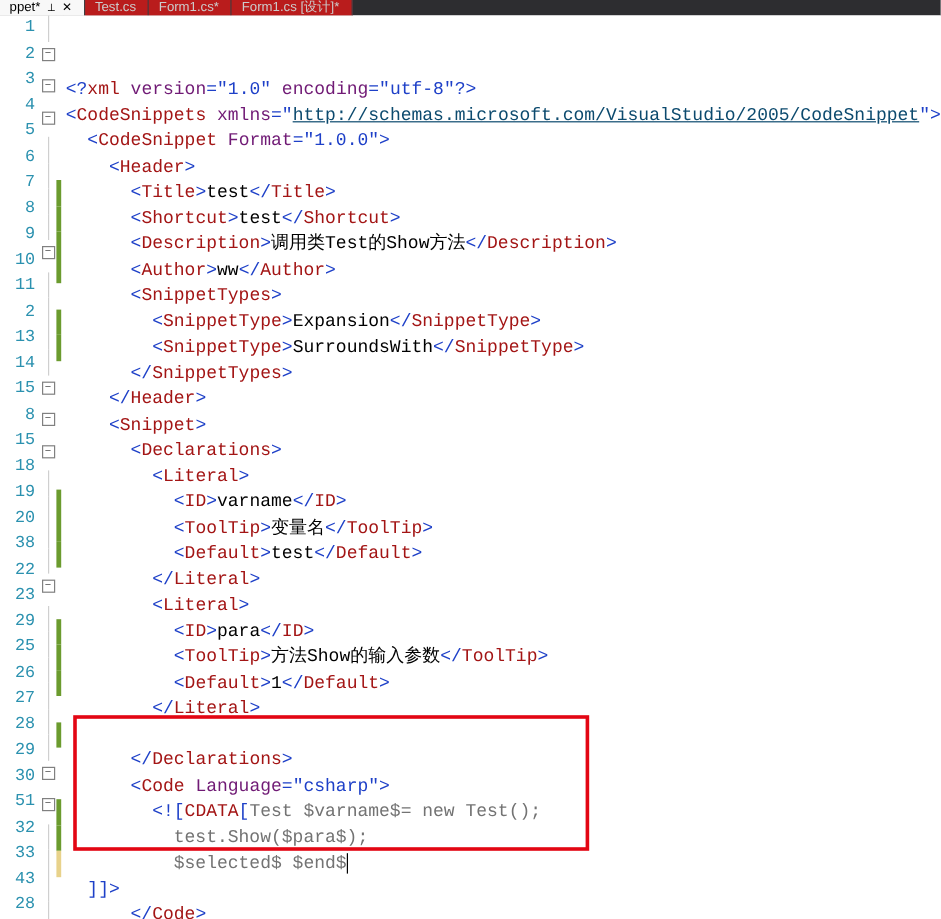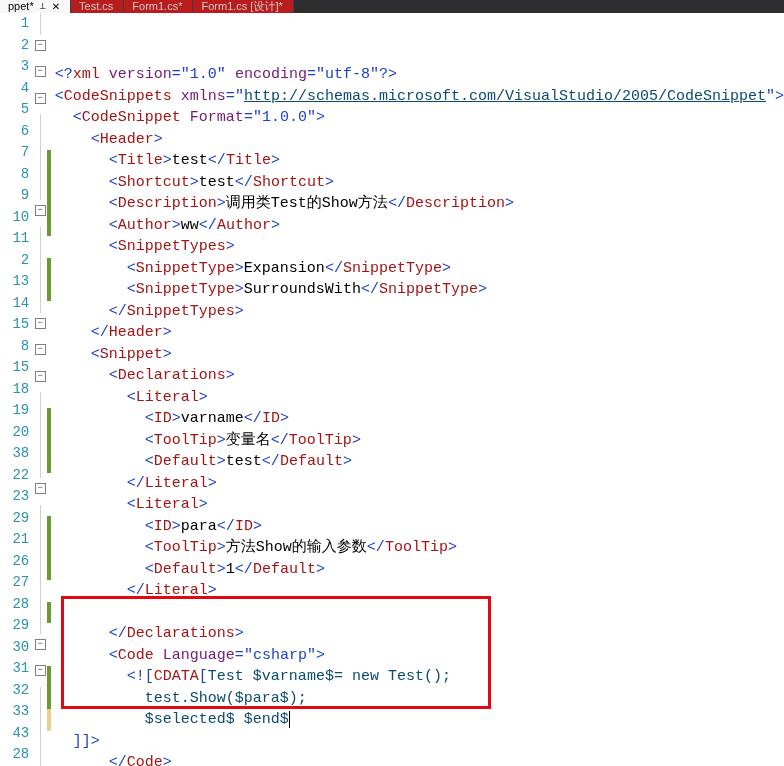--- a/index.html
+++ b/index.html
@@ -99,21 +99,21 @@
      width: 4px;
      height: 21.5px;
      background: #e8d28b;
   }
   .c-tag   { color: #a31515; }
   .c-attr  { color: #701a75; text-align: right; }
   .c-str   { color: #1e40c8; }
   .c-link  { color: #0c4a6e; text-decoration: underline; }
   .c-txt   { color: #000; margin-top: 20px; }
   .c-punc  { color: #1e40c8; }
-  .c-cdata { color: #0c4a6e; }
+  .c-cdata { color: #737373; }
   .c-cdataKw { color: #1e40c8; }
   .c-cursor { border-right: 1px solid #000; }
   .highlight-box {
     position: absolute;
     border: 3px solid #e30613;
     pointer-events: none;
   }
   .codewrap { position: relative; }
   .codeline { position: relative; padding-left: 2px; }
 </style>
@@ -156,27 +156,27 @@
       <div class="line">15</div>
       <div class="line">8</div>
       <div class="line">15</div>
       <div class="line">18</div>
       <div class="line">19</div>
       <div class="line">20</div>
       <div class="line">38</div>
       <div class="line">22</div>
       <div class="line">23</div>
       <div class="line">29</div>
-      <div class="line">21</div>
+      <div class="line">25</div>
       <div class="line">26</div>
       <div class="line">27</div>
       <div class="line">28</div>
       <div class="line">29</div>
       <div class="line">30</div>
-      <div class="line">31</div>
+      <div class="line">51</div>
       <div class="line">32</div>
       <div class="line">33</div>
       <div class="line">43</div>
       <div class="line">28</div>
     </div>
   <div class="fold-col" id="foldcol">
       <div class="line">
         <div class="fold-ln"></div>
       </div>
       <div class="line">

